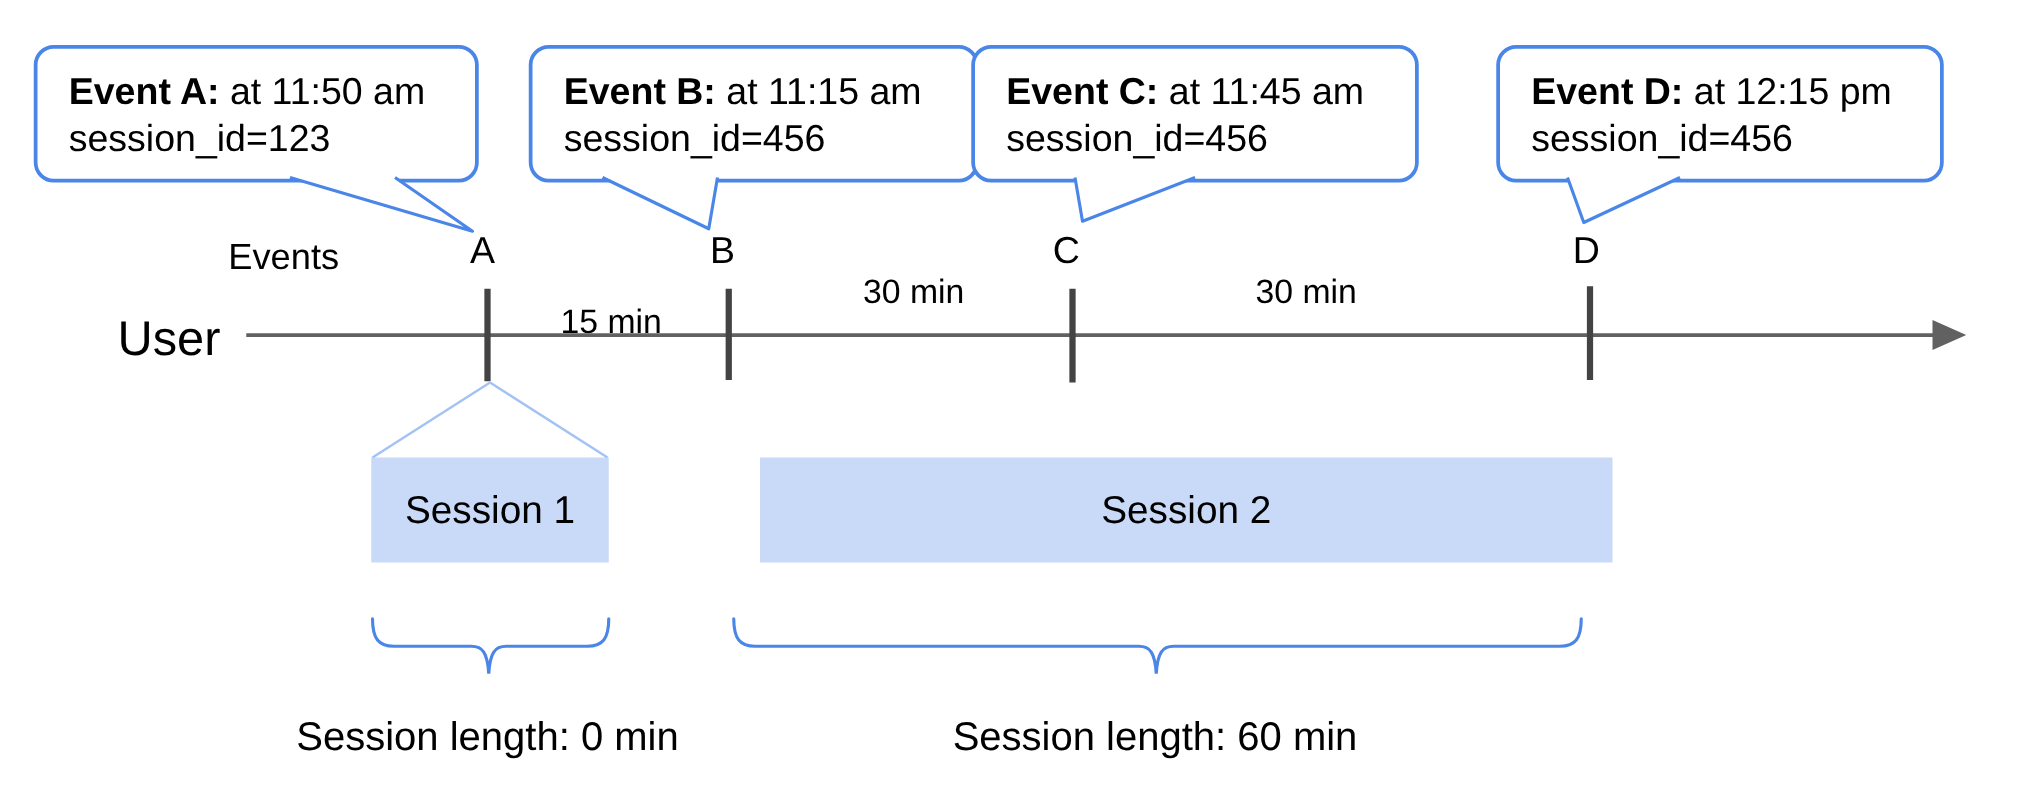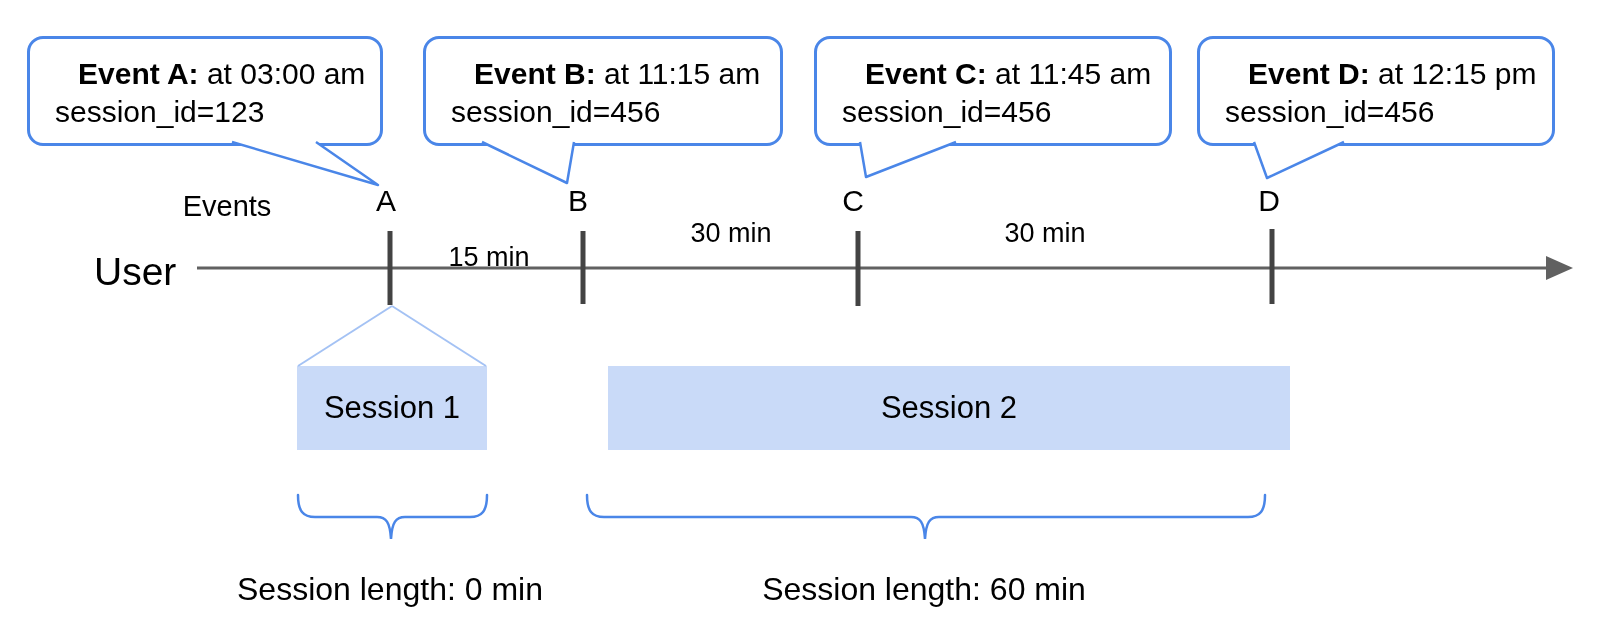--- a/index.html
+++ b/index.html
@@ -17,24 +17,24 @@
     box-sizing:border-box;
     border:3px solid var(--bubble_border,#4a86e8);
     border-radius:16px;
     background:#fff;
     padding:16px 18px 0 25px;
     font-size:30px;
     line-height:38px;
     white-space:nowrap;
     z-index:1;
   }
-  .bubble b{font-weight:bold;margin-left:23px;}
+  .bubble b{font-weight:bold;}
   #bubble-a{left:27px;width:356px;}
   #bubble-b{left:423px;width:360px;}
-  #bubble-c{left:814px;width:358px;}
+  #bubble-c{left:777px;width:358px;}
   #bubble-d{left:1197px;width:358px;}
   #lineart{position:absolute;left:0;top:0;z-index:2;pointer-events:none;}
   .tail{fill:#ffffff;stroke:var(--bubble_border,#4a86e8);stroke-width:2.5;stroke-linejoin:round;}
   .axis{stroke:var(--timeline,#616161);stroke-width:3;fill:none;}
   .arrowhead{fill:var(--timeline,#616161);stroke:none;}
   .tick{stroke:var(--tick,#434343);stroke-width:5;fill:none;}
   .funnel{stroke:var(--funnel,#a4c2f4);stroke-width:2;fill:none;}
   .brace{stroke:var(--brace,#4a86e8);stroke-width:2.5;fill:none;stroke-linecap:round;}
   .txt{position:absolute;white-space:nowrap;}
   .mark{top:184px;width:60px;text-align:center;font-size:30px;}
@@ -52,21 +52,21 @@
   .session-length{top:571px;width:400px;text-align:center;font-size:32px;}
   #session-length-1{left:190px;}
   #session-length-2{left:724px;}
 </style>
 </head>
 <body>
 
 <div id="canvas">
 
   <div class="bubble" id="bubble-a">
-    <b>Event A:</b><span> at 03:00 am</span><br>
+    <b>Event A:</b><span> at 11:50 am</span><br>
     <span>session_id=123</span>
   </div>
   <div class="bubble" id="bubble-b">
     <b>Event B:</b><span> at 11:15 am</span><br>
     <span>session_id=456</span>
   </div>
   <div class="bubble" id="bubble-c">
     <b>Event C:</b><span> at 11:45 am</span><br>
     <span>session_id=456</span>
   </div>

